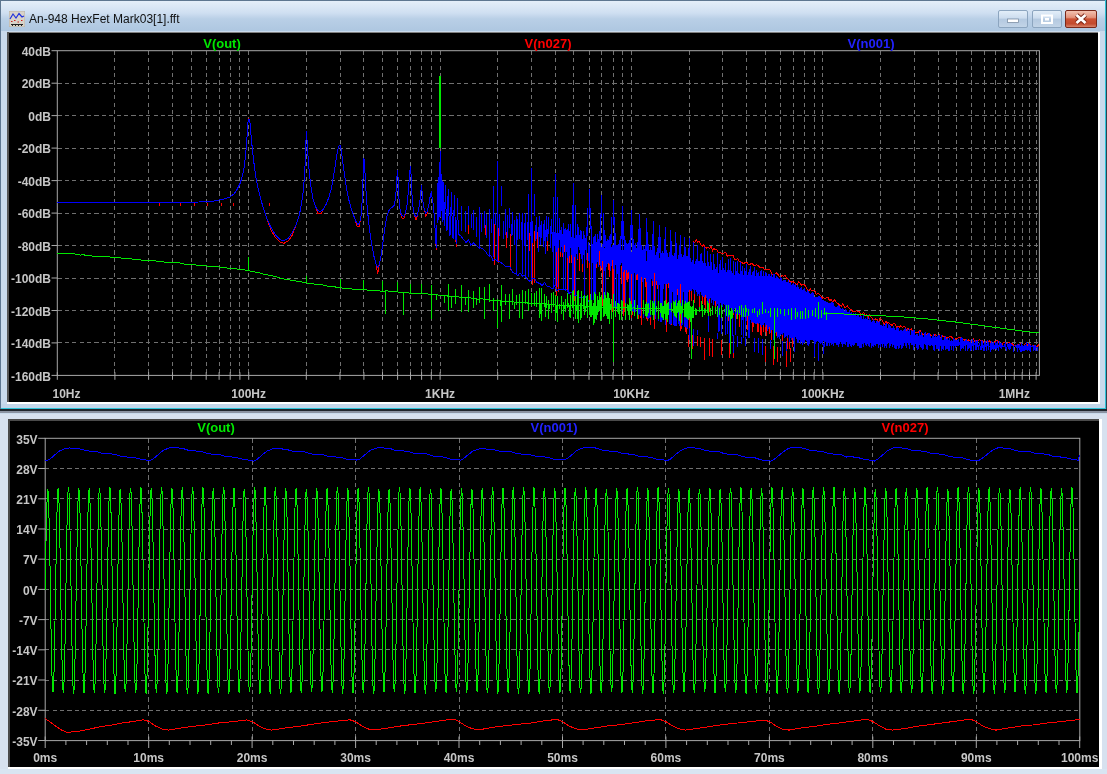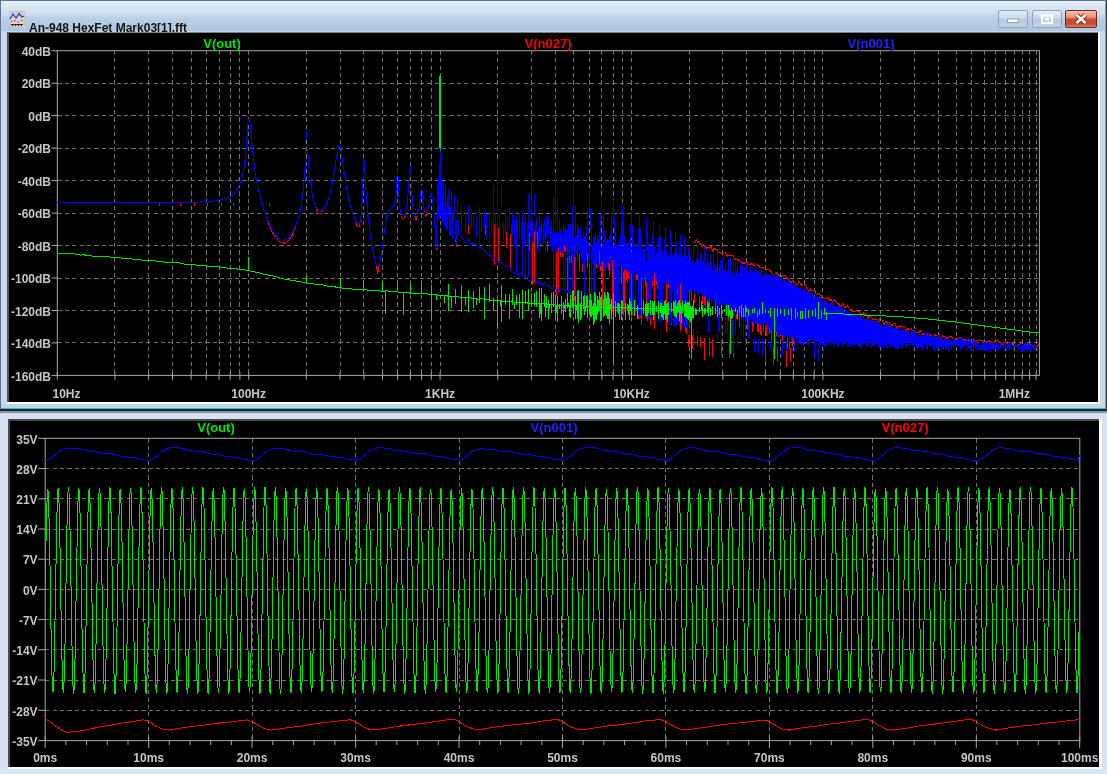--- a/index.html
+++ b/index.html
@@ -1,17 +1,17 @@
 <!DOCTYPE html>
 <html><head><meta charset="utf-8"><style>
 html,body{margin:0;padding:0;background:#cfdfef;}
 #root{position:relative;width:1107px;height:774px;overflow:hidden;background:#c9daec;font-family:"Liberation Sans",sans-serif;}
 .abs{position:absolute;}
 #title{left:0;top:0;width:1107px;height:31px;background:linear-gradient(#e4eef9 0%,#cfdff1 40%,#b9cfe6 60%,#aec7e0 100%);border-top:1px solid #5d7690;box-sizing:border-box;}
-#title .txt{position:absolute;left:29px;top:20px;font-size:12px;color:#111;font-weight:bold;}
+#title .txt{position:absolute;left:29px;top:11px;font-size:12px;color:#111;}
 .btn{position:absolute;top:10px;height:18px;border-radius:2px;box-sizing:border-box;}
 #bmin{left:998px;width:30px;background:linear-gradient(#e3eef9 0%,#ccdcee 45%,#b4c9e0 50%,#c2d4e7 100%);border:1px solid #8ca5bf;}
 #bmax{left:1031.5px;width:30px;background:linear-gradient(#e3eef9 0%,#ccdcee 45%,#b4c9e0 50%,#c2d4e7 100%);border:1px solid #8ca5bf;}
 #bcls{left:1064.5px;width:32px;background:linear-gradient(#f2c1b0 0%,#e3937c 40%,#cc5234 50%,#c24a2e 80%,#d8846b 100%);border:1px solid #78281a;}
 .ax{font-size:12px;font-weight:bold;fill:#c6c6c6;}
 .tl{font-size:13px;font-weight:bold;}
 </style></head><body>
 <div id="root">
   <div id="title" class="abs">
       <span class="txt">An-948 HexFet Mark03[1].fft</span>

